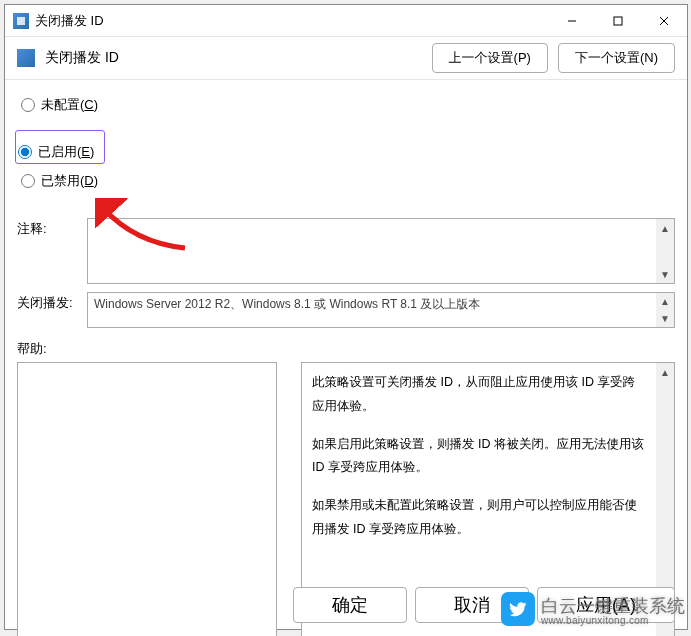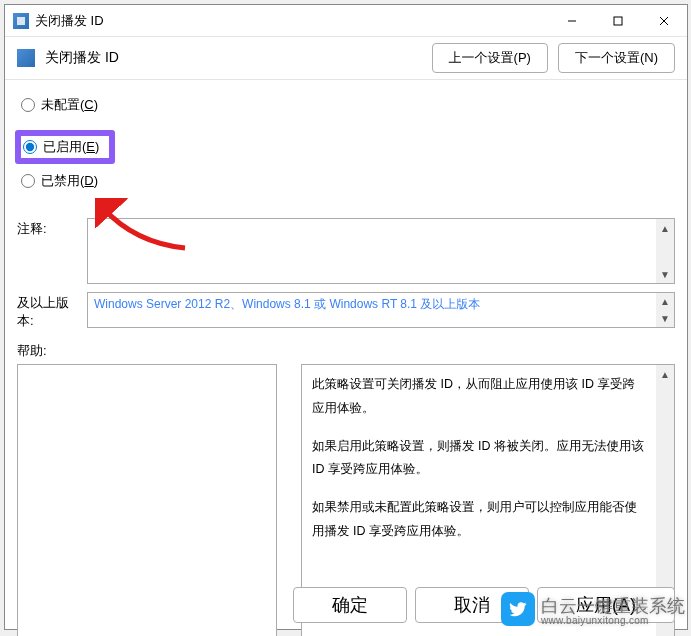--- a/index.html
+++ b/index.html
@@ -76,39 +76,39 @@
 }
 .radio-item {
   display: flex; align-items: center;
   margin: 8px 0 16px 4px;
   gap: 6px;
   font-size: 13px;
 }
 .radio-item input[type=radio] { width:14px; height:14px; accent-color:#0078d4;}
 .underline { text-decoration: underline; }
 .highlight-enabled {
-  border: 6px solid #8b5cf6;
+  border: 1px solid #8b5cf6;
   border-radius: 3px;
-  padding: 2px 10px 2px 2px;
+  padding: 12px 10px 2px 2px;
   margin-left: -2px;
   display: inline-flex;
   align-items: center;
   gap: 6px;
 }
 .right-col { flex: 1; display: flex; flex-direction: column; gap: 8px; }
 .field-row { display: flex; gap: 8px; align-items: flex-start; }
 .field-label { width: 62px; font-size: 13px; color:#000; padding-top: 2px;}
 .scroll-box {
   flex: 1;
   border: 1px solid #ababab;
   background: #fff;
   position: relative;
   display: flex;
 }
-.scroll-content { flex:1; padding: 3px 6px; font-size: 12px; color:#3b82f6; }
+.scroll-content { flex:1; padding: 3px 6px; font-size: 12px; color:#404040; }
 .scroll-bar { width: 18px; background:#f0f0f0; display:flex; flex-direction:column; }
 .scroll-arrow { height:18px; display:flex; align-items:center; justify-content:center; font-size:10px; color:#555; background:#f0f0f0;}
 .scroll-track { flex:1; background:#f0f0f0; }
 .comment-box { height: 66px; }
 .platform-box { height: 36px; }
 .bottom-labels {
   display:flex; margin-top: 12px; padding: 0 0 4px 0;
   font-size:13px;
 }
 .bottom-labels .opt-lbl { width: 268px; }
@@ -227,21 +227,21 @@
           <div class="scroll-box comment-box">
             <div class="scroll-content"></div>
             <div class="scroll-bar">
               <div class="scroll-arrow">▲</div>
               <div class="scroll-track"></div>
               <div class="scroll-arrow">▼</div>
             </div>
           </div>
         </div>
         <div class="field-row">
-          <div class="field-label">及以上版本:</div>
+          <div class="field-label">关闭播发:</div>
           <div class="scroll-box platform-box">
             <div class="scroll-content">Windows Server 2012 R2、Windows 8.1 或 Windows RT 8.1 及以上版本</div>
             <div class="scroll-bar">
               <div class="scroll-arrow">▲</div>
               <div class="scroll-track"></div>
               <div class="scroll-arrow">▼</div>
             </div>
           </div>
         </div>
       </div>

